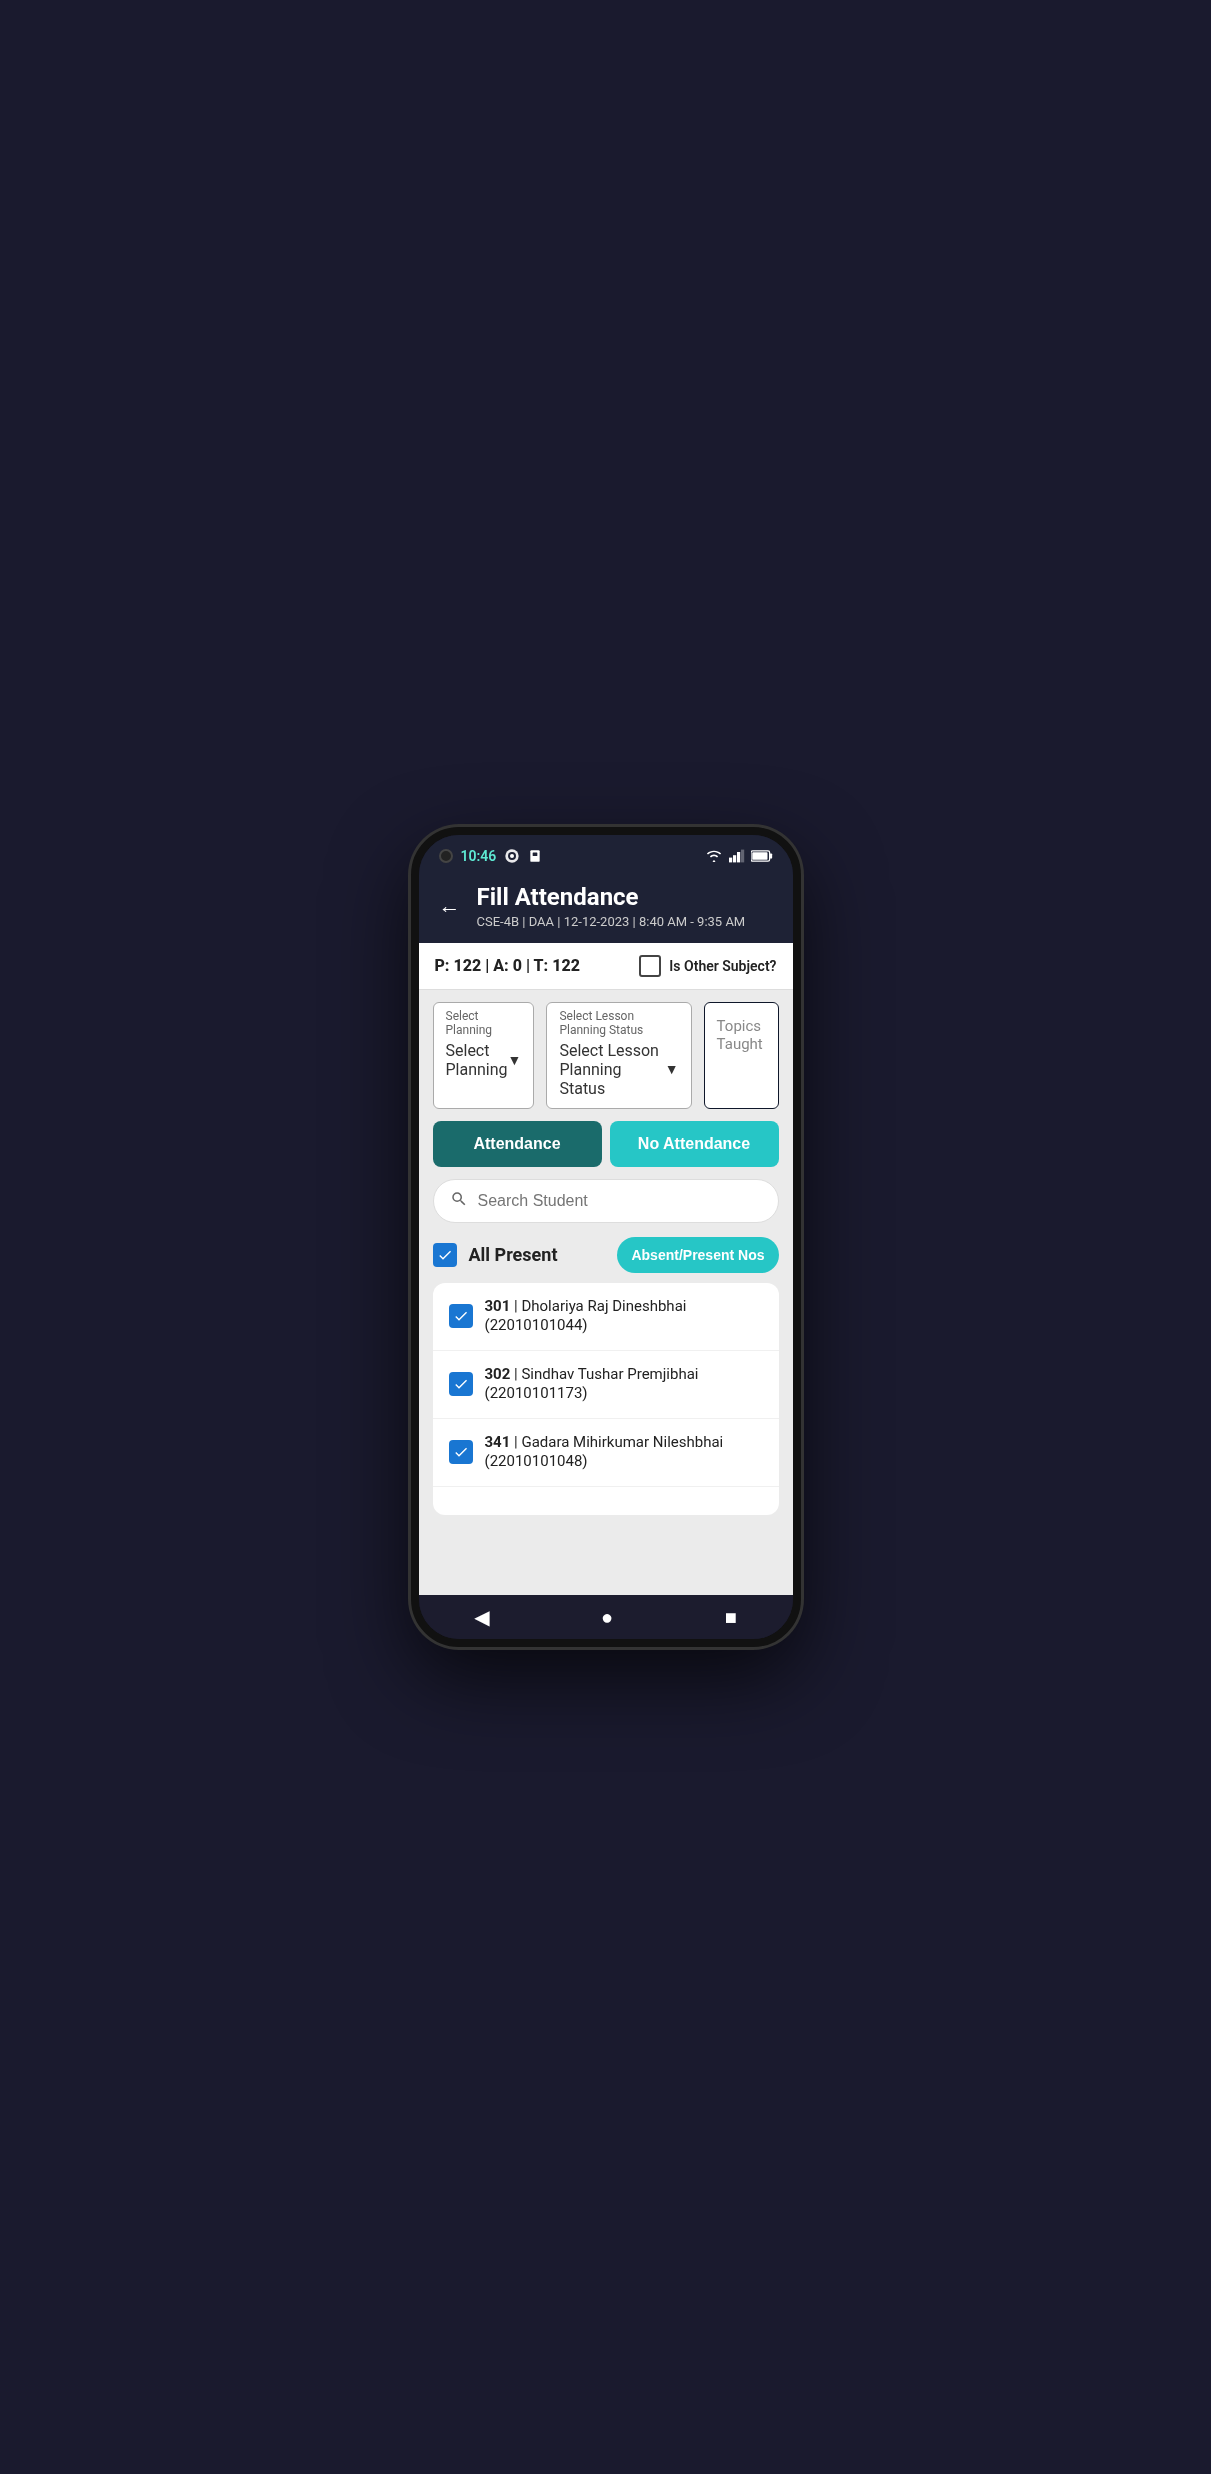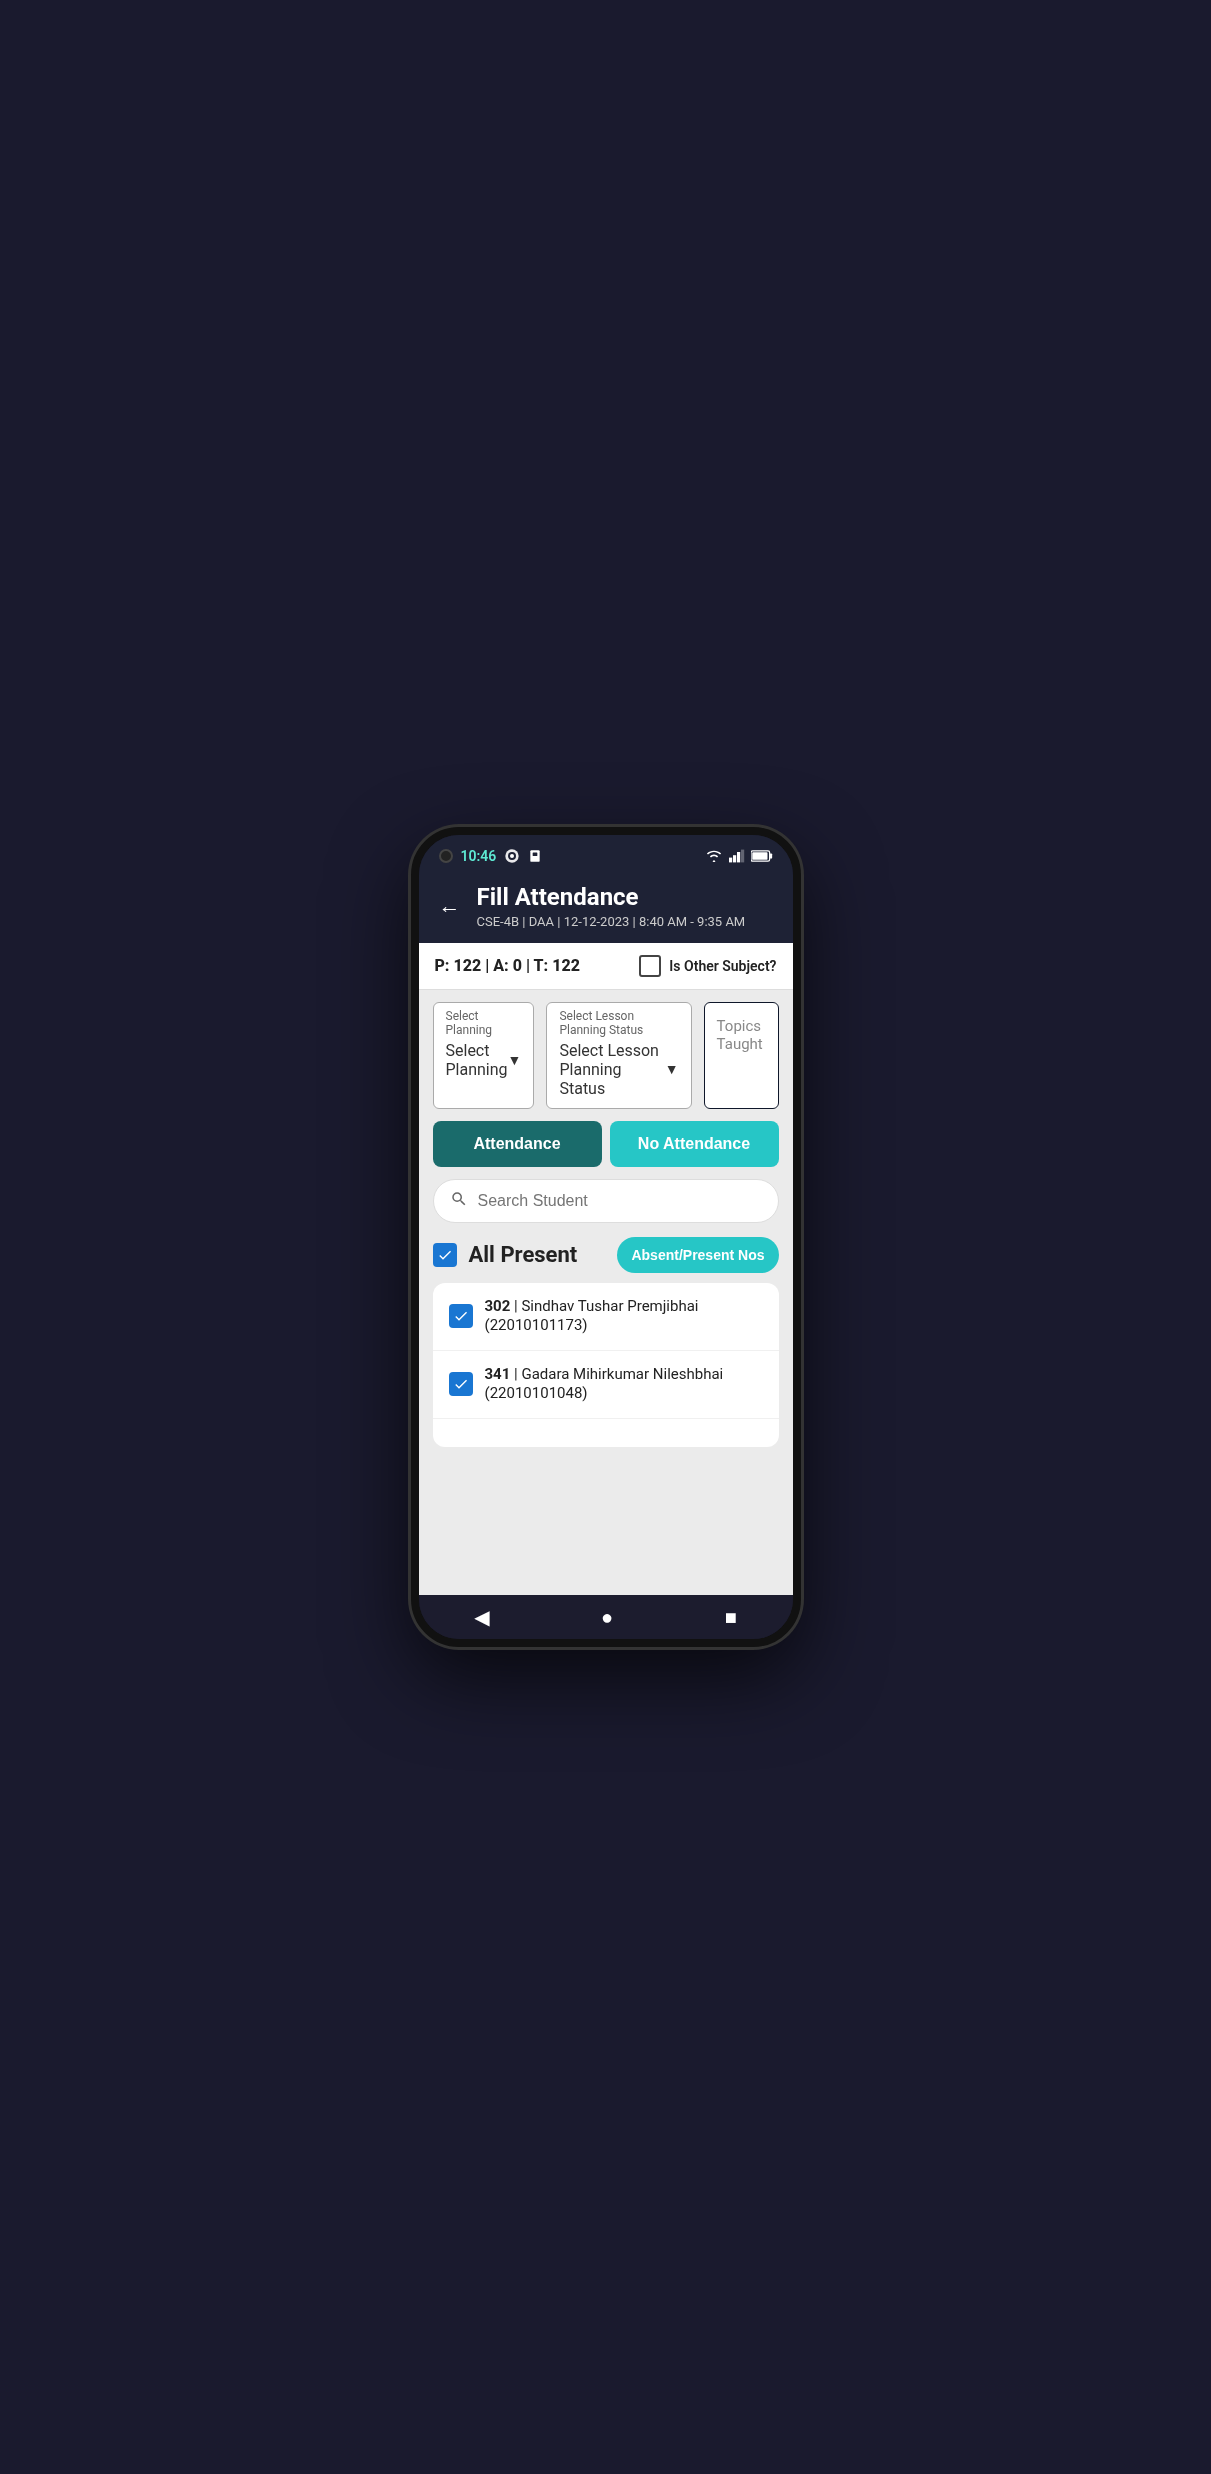--- a/index.html
+++ b/index.html
@@ -238,21 +238,21 @@
       align-items: center;
       justify-content: center;
       flex-shrink: 0;
     }
     .blue-checkbox svg {
       fill: white;
       width: 16px;
       height: 16px;
     }
     .all-present-label {
-      font-size: 22px;
+      font-size: 18px;
       font-weight: 700;
       color: #222;
       flex: 1;
     }
     .absent-present-btn {
       background: #26c6c6;
       color: white;
       border: none;
       border-radius: 24px;
       padding: 10px 14px;
@@ -416,20 +416,28 @@
       <button class="absent-present-btn">Absent/Present Nos</button>
     </div>
 
     <div class="student-list" id="student-list">
         <div class="student-item">
       <div class="blue-checkbox">
         <svg viewBox="0 0 24 24" width="16" height="16" fill="white">
               <path d="M9 16.17L4.83 12l-1.42 1.41L9 19 21 7l-1.41-1.41L9 16.17z"></path>
             </svg>
       </div>
+      <span class="student-text"><strong>301</strong> | Dholariya Raj Dineshbhai (22010101044)</span>
+    </div>
+        <div class="student-item">
+      <div class="blue-checkbox">
+        <svg viewBox="0 0 24 24" width="16" height="16" fill="white">
+              <path d="M9 16.17L4.83 12l-1.42 1.41L9 19 21 7l-1.41-1.41L9 16.17z"></path>
+            </svg>
+      </div>
       <span class="student-text"><strong>302</strong> | Sindhav Tushar Premjibhai (22010101173)</span>
     </div>
         <div class="student-item">
       <div class="blue-checkbox">
         <svg viewBox="0 0 24 24" width="16" height="16" fill="white">
               <path d="M9 16.17L4.83 12l-1.42 1.41L9 19 21 7l-1.41-1.41L9 16.17z"></path>
             </svg>
       </div>
       <span class="student-text"><strong>341</strong> | Gadara Mihirkumar Nileshbhai (22010101048)</span>
     </div>

